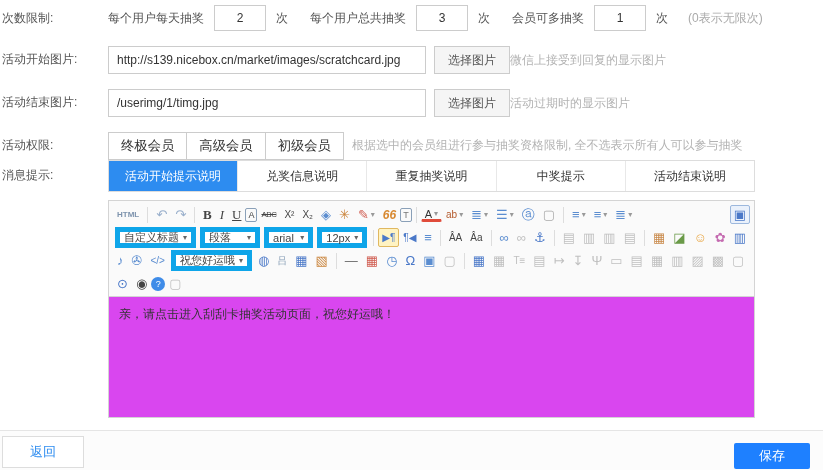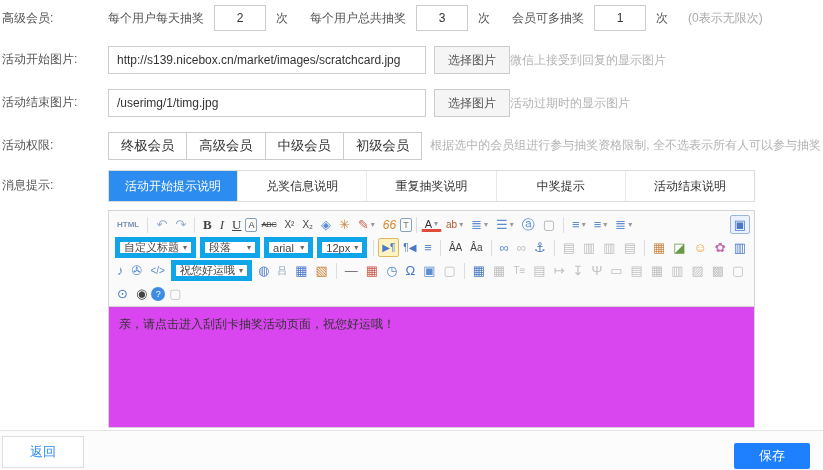--- a/index.html
+++ b/index.html
@@ -39,37 +39,37 @@
   .tb-sep { width:1px; height:16px; background:#ddd; margin:0 4px; flex:none; }
   .tb-spacer { flex:1; }
   .tb-select { display:inline-flex; align-items:center; justify-content:space-between; height:21px; border:5px solid #0ea5e9; background:#fff; padding:0 4px; margin:0 2px; font-size:11px; color:#444; cursor:pointer; }
   .tb-select .dd { font-size:8px; color:#666; margin-left:4px; }
   .g-b { font-weight:bold; font-family:"Liberation Serif",serif; }
   .g-i { font-style:italic; font-family:"Liberation Serif",serif; }
   .g-u { text-decoration:underline; font-family:"Liberation Serif",serif; }
   .g-box { border:1px solid #8aa0b8; font-size:9px; height:14px; line-height:12px; padding:0 2px; }
   .g-strike { text-decoration:line-through; font-size:8px; letter-spacing:-0.5px; }
   .g-small { font-size:10px; }
-  .g-66 { color:#d8882f; font-weight:normal; font-style:italic; font-size:12px; }
+  .g-66 { color:#d8882f; font-weight:bold; font-style:italic; font-size:12px; }
   .g-fontcolor { border-bottom:3px solid #e04b3a; height:15px; line-height:12px; font-size:11px; }
   .g-html { font-size:8px; font-weight:bold; color:#7d93ad; letter-spacing:0; }
   .g-help { background:#3f8ce8; color:#fff !important; border-radius:50%; width:14px; height:14px; line-height:14px; font-size:9px; text-align:center; padding:0; }
   .g-framed { border:1px solid #9db8dd; background:#eaf1fb; }
   .editor-body { height:120px; background:#d946ef; padding:8px 10px; color:#333; font-size:12px; line-height:1.6; }
   .footer { position:absolute; left:0; top:430px; width:823px; height:40px; background:#fcfcfc; border-top:1px solid #e5e5e5; }
   .back-btn { position:absolute; left:2px; top:5px; width:82px; height:32px; background:#fff; border:1px solid #ddd; color:#2d8cf0; font-size:13px; cursor:pointer; }
   .save-btn { position:absolute; right:13px; top:12px; width:76px; height:26px; background:#1e80ff; border:none; border-radius:2px; color:#fff; font-size:13px; cursor:pointer; }
 </style>
 </head>
 <body>
 
 <div class="form">
 
   <div class="row">
-    <div class="row-label">高级会员:</div>
+    <div class="row-label">次数限制:</div>
     <div class="inline">
       <span class="seg-text">每个用户每天抽奖</span>
       <input class="num-input" value="2" style="">
       <span class="seg-text">次</span>
       <span class="gap"></span>
       <span class="seg-text">每个用户总共抽奖</span>
       <input class="num-input" value="3" style="">
       <span class="seg-text">次</span>
       <span class="gap"></span>
       <span class="seg-text">会员可多抽奖</span>
@@ -90,27 +90,26 @@
 
   <div class="row">
     <div class="row-label">活动结束图片:</div>
     <div class="inline">
       <input class="img-input" value="/userimg/1/timg.jpg" style="">
       <button class="select-img-btn">选择图片</button>
       <span class="hint">活动过期时的显示图片</span>
     </div>
   </div>
 
-  <div class="row" style="margin-bottom:10px;">
+  <div class="row" style="margin-bottom:0;">
     <div class="row-label">活动权限:</div>
     <div class="inline" style="padding-top:0;">
       <div class="member-group">
           <button class="member-btn">终极会员</button>
           <button class="member-btn">高级会员</button>
-          <button class="member-btn">中级会员</button>
           <button class="member-btn">初级会员</button>
         </div>
       <span class="member-hint">根据选中的会员组进行参与抽奖资格限制, 全不选表示所有人可以参与抽奖</span>
     </div>
   </div>
 
   <div class="row">
     <div class="row-label">消息提示:</div>
     <div class="msg-col">
       <div class="tabs">

